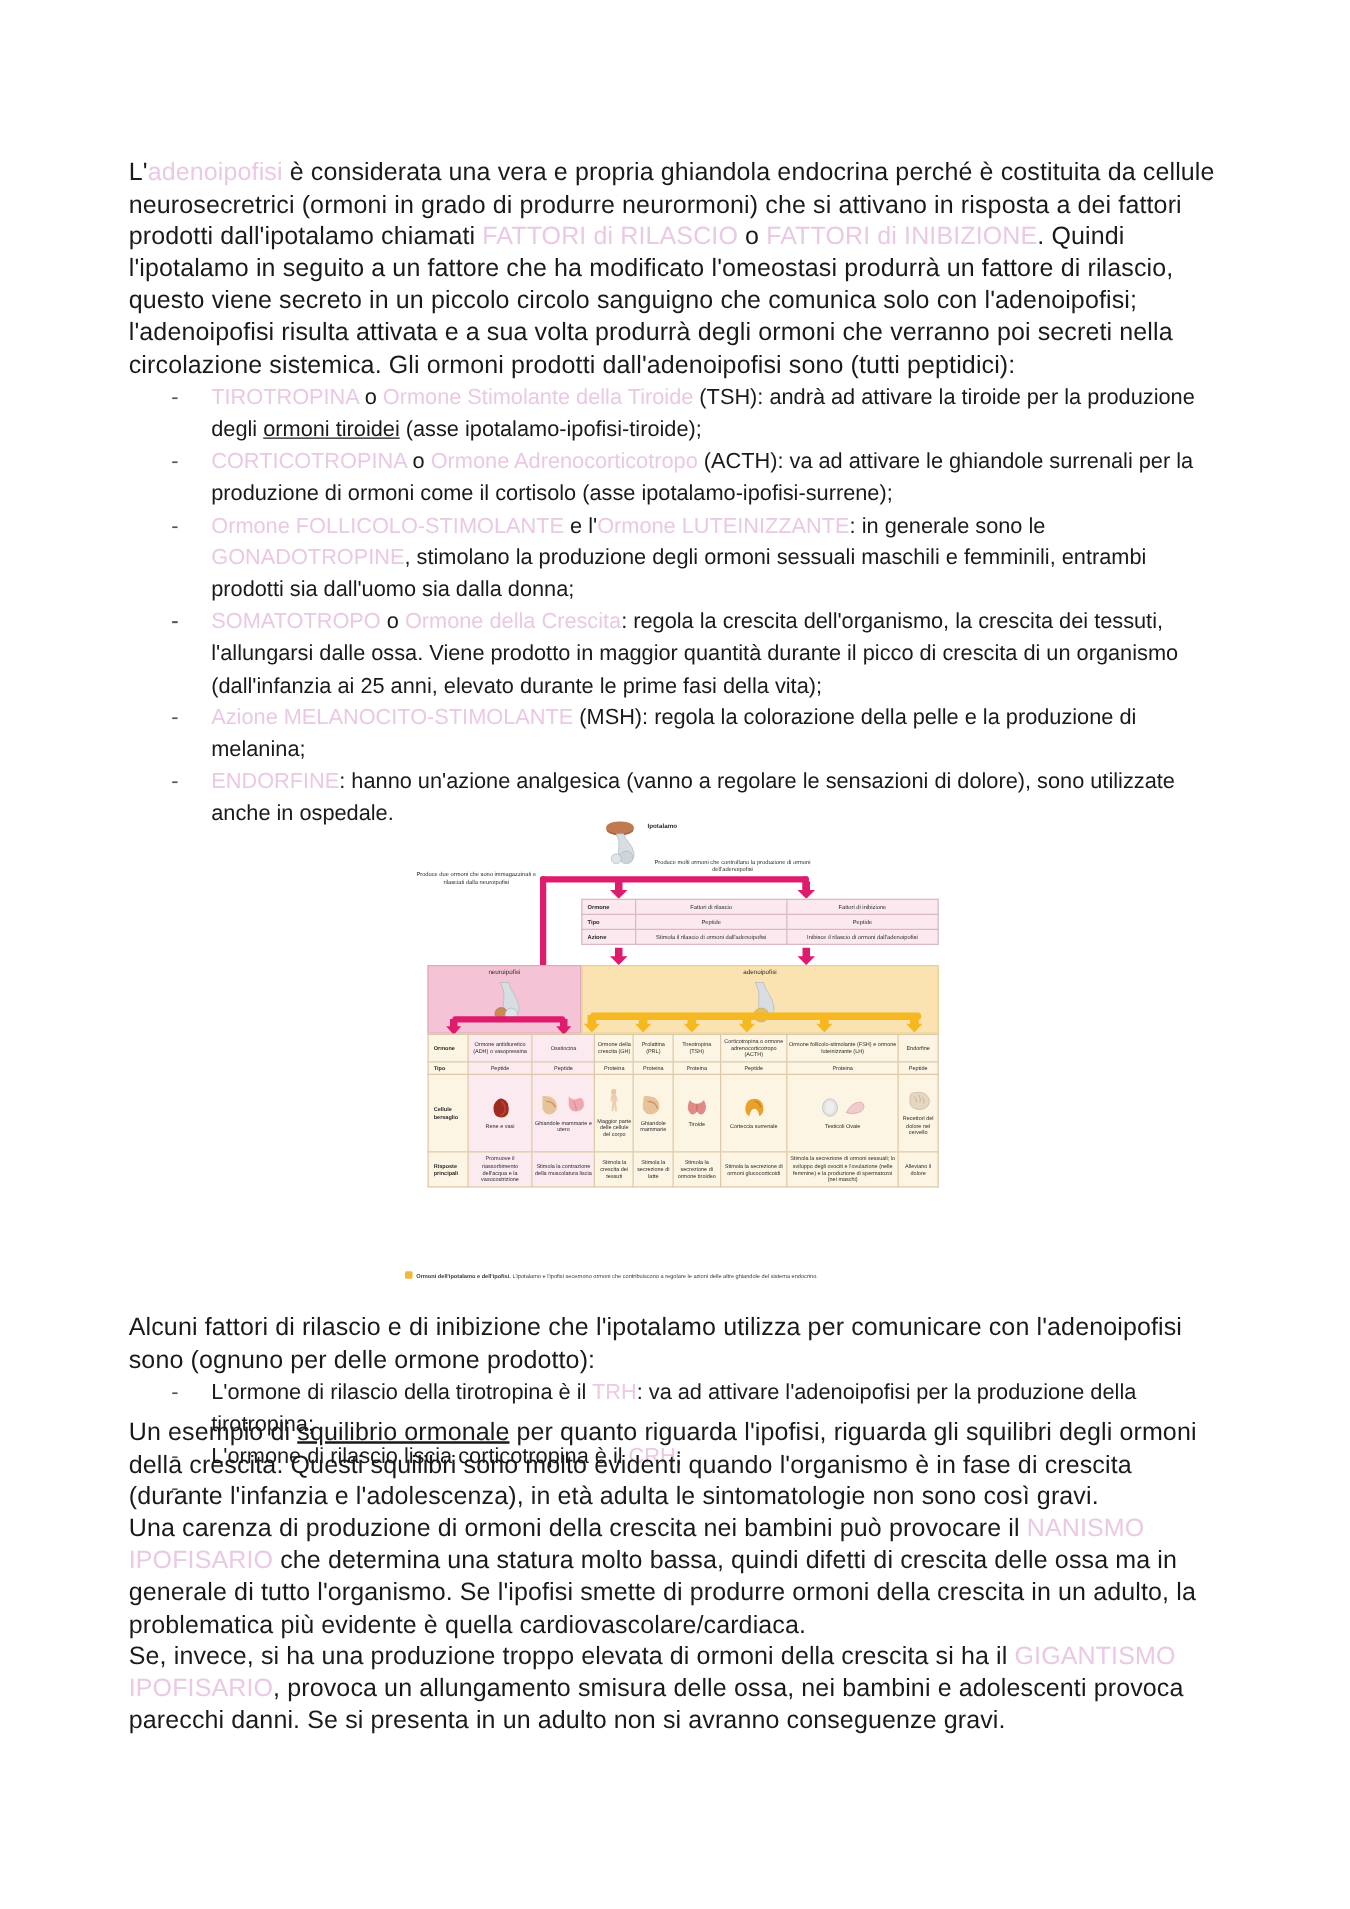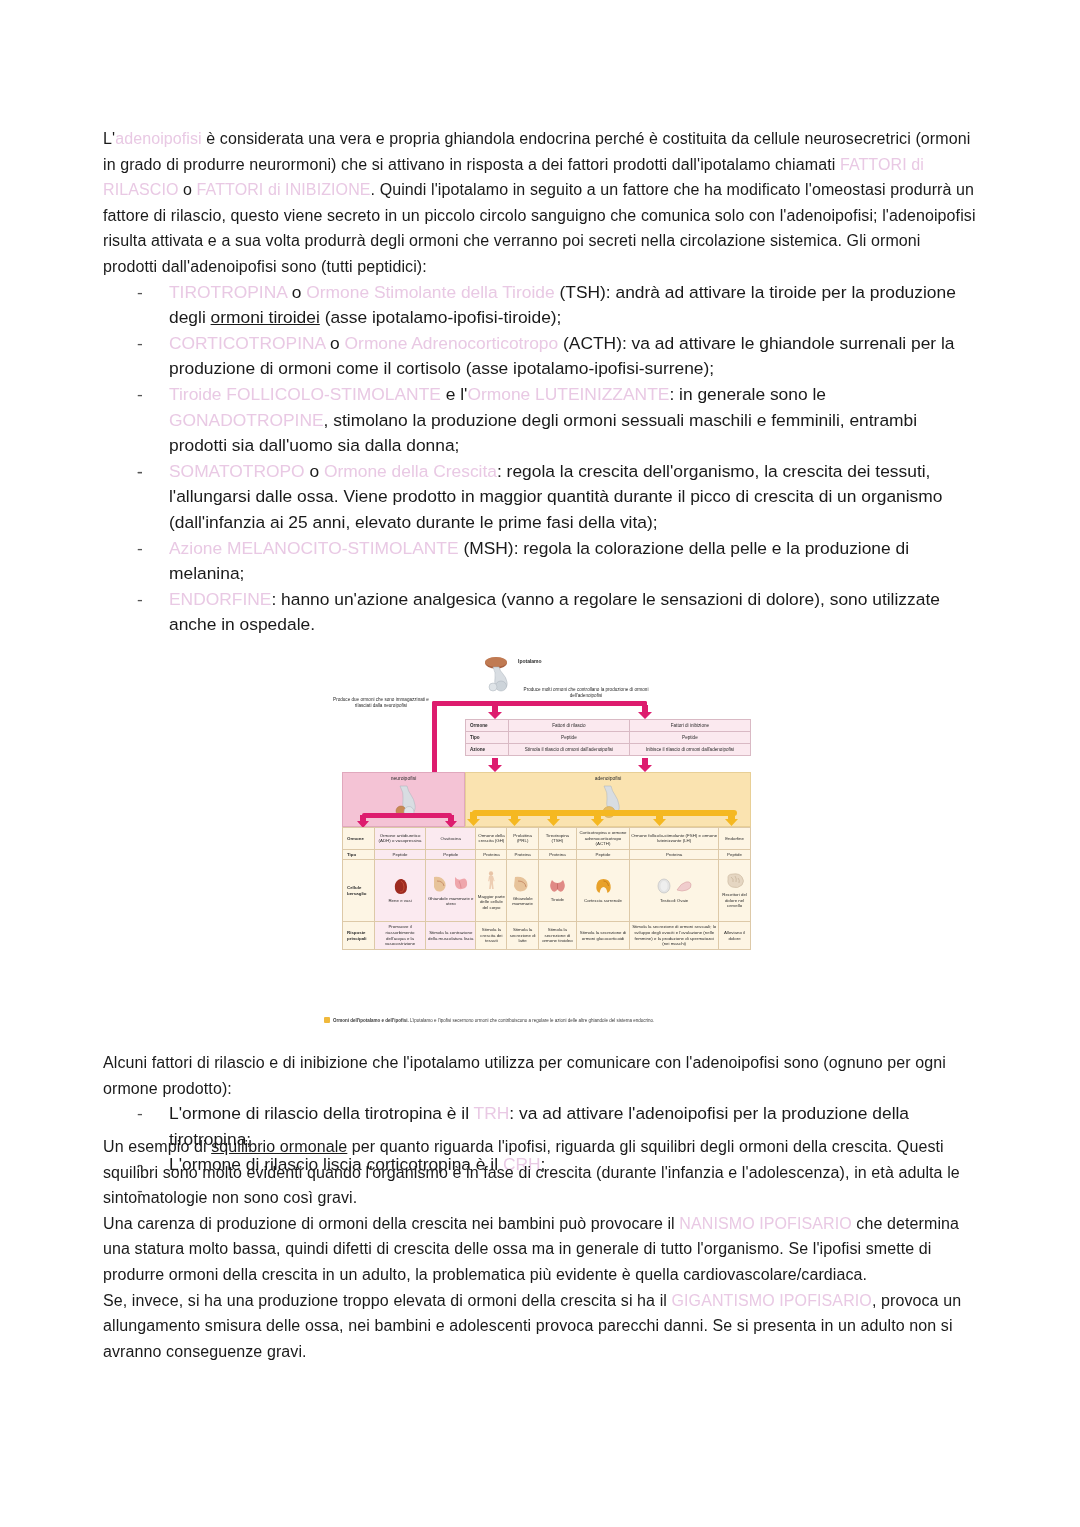--- a/index.html
+++ b/index.html
@@ -23,21 +23,21 @@
     background: #fff;
   }
   .content {
     position: absolute;
     left: 103px;
     top: 126px;
     width: 874px;
   }
   p.para {
     margin: 0;
-    font-size: 16px;
+    font-size: 20px;
     line-height: 25.6px;
     letter-spacing: 0.1px;
   }
   .hl { color: #e9c9e4; }
   .u { text-decoration: underline; }
   ul.dashlist {
     list-style: none;
     margin: 0;
     padding: 0;
   }
@@ -219,21 +219,21 @@
 </head>
 <body>
 
 <div class="page">
 
   <div class="content">
     <p class="para"><span>L'</span><span class="hl">adenoipofisi</span><span> è considerata una vera e propria ghiandola endocrina perché è costituita da cellule neurosecretrici (ormoni in grado di produrre neurormoni) che si attivano in risposta a dei fattori prodotti dall'ipotalamo chiamati </span><span class="hl">FATTORI di RILASCIO</span><span> o </span><span class="hl">FATTORI di INIBIZIONE</span><span>. Quindi l'ipotalamo in seguito a un fattore che ha modificato l'omeostasi produrrà un fattore di rilascio, questo viene secreto in un piccolo circolo sanguigno che comunica solo con l'adenoipofisi; l'adenoipofisi risulta attivata e a sua volta produrrà degli ormoni che verranno poi secreti nella circolazione sistemica. Gli ormoni prodotti dall'adenoipofisi sono (tutti peptidici):</span></p>
     <ul class="dashlist">
         <li><span class="dash">-</span><span><span class="hl">TIROTROPINA</span><span> o </span><span class="hl">Ormone Stimolante della Tiroide</span><span> (TSH): andrà ad attivare la tiroide per la produzione degli </span><span class="u">ormoni tiroidei</span><span> (asse ipotalamo-ipofisi-tiroide);</span></span></li>
         <li><span class="dash">-</span><span><span class="hl">CORTICOTROPINA</span><span> o </span><span class="hl">Ormone Adrenocorticotropo</span><span> (ACTH): va ad attivare le ghiandole surrenali per la produzione di ormoni come il cortisolo (asse ipotalamo-ipofisi-surrene);</span></span></li>
-        <li><span class="dash">-</span><span><span class="hl">Tiroide FOLLICOLO-STIMOLANTE</span><span> e l'</span><span class="hl">Ormone LUTEINIZZANTE</span><span>: in generale sono le </span><span class="hl">GONADOTROPINE</span><span>, stimolano la produzione degli ormoni sessuali maschili e femminili, entrambi prodotti sia dall'uomo sia dalla donna;</span></span></li>
+        <li><span class="dash">-</span><span><span class="hl">Ormone FOLLICOLO-STIMOLANTE</span><span> e l'</span><span class="hl">Ormone LUTEINIZZANTE</span><span>: in generale sono le </span><span class="hl">GONADOTROPINE</span><span>, stimolano la produzione degli ormoni sessuali maschili e femminili, entrambi prodotti sia dall'uomo sia dalla donna;</span></span></li>
         <li><span class="dash">-</span></li>
         <li><span class="dash">-</span><span><span class="hl">SOMATOTROPO</span><span> o </span><span class="hl">Ormone della Crescita</span><span>: regola la crescita dell'organismo, la crescita dei tessuti, l'allungarsi dalle ossa. Viene prodotto in maggior quantità durante il picco di crescita di un organismo (dall'infanzia ai 25 anni, elevato durante le prime fasi della vita);</span></span></li>
         <li><span class="dash">-</span><span><span class="hl">Azione MELANOCITO-STIMOLANTE</span><span> (MSH): regola la colorazione della pelle e la produzione di melanina;</span></span></li>
         <li><span class="dash">-</span><span><span class="hl">ENDORFINE</span><span>: hanno un'azione analgesica (vanno a regolare le sensazioni di dolore), sono utilizzate anche in ospedale.</span></span></li>
       </ul>
   </div>
 
   <div class="figure">
     <div class="fig-inner">
 
@@ -434,21 +434,21 @@
       </table>
 
       <div class="caption">
         <span class="cap-badge"></span><span class="cap-title">Ormoni dell'ipotalamo e dell'ipofisi.</span><span> L'ipotalamo e l'ipofisi secernono ormoni che contribuiscono a regolare le azioni delle altre ghiandole del sistema endocrino.</span>
       </div>
 
     </div>
   </div>
 
   <div class="block-after-fig">
-    <p class="para"><span>Alcuni fattori di rilascio e di inibizione che l'ipotalamo utilizza per comunicare con l'adenoipofisi sono (ognuno per ogni ormone prodotto):</span></p>
+    <p class="para"><span>Alcuni fattori di rilascio e di inibizione che l'ipotalamo utilizza per comunicare con l'adenoipofisi sono (ognuno per delle ormone prodotto):</span></p>
     <ul class="dashlist">
         <li><span class="dash">-</span><span><span>L'ormone di rilascio della tirotropina è il </span><span class="hl">TRH</span><span>: va ad attivare l'adenoipofisi per la produzione della tirotropina;</span></span></li>
         <li><span class="dash">-</span><span><span>L'ormone di rilascio liscia corticotropina è il </span><span class="hl">CRH</span><span>;</span></span></li>
         <li><span class="dash">-</span></li>
       </ul>
   </div>
 
   <div class="block-final">
     <p class="para"><span>Un esempio di </span><span class="u">squilibrio ormonale</span><span> per quanto riguarda l'ipofisi, riguarda gli squilibri degli ormoni della crescita. Questi squilibri sono molto evidenti quando l'organismo è in fase di crescita (durante l'infanzia e l'adolescenza), in età adulta le sintomatologie non sono così gravi.</span></p>
     <p class="para"><span>Una carenza di produzione di ormoni della crescita nei bambini può provocare il </span><span class="hl">NANISMO IPOFISARIO</span><span> che determina una statura molto bassa, quindi difetti di crescita delle ossa ma in generale di tutto l'organismo. Se l'ipofisi smette di produrre ormoni della crescita in un adulto, la problematica più evidente è quella cardiovascolare/cardiaca.</span></p>

